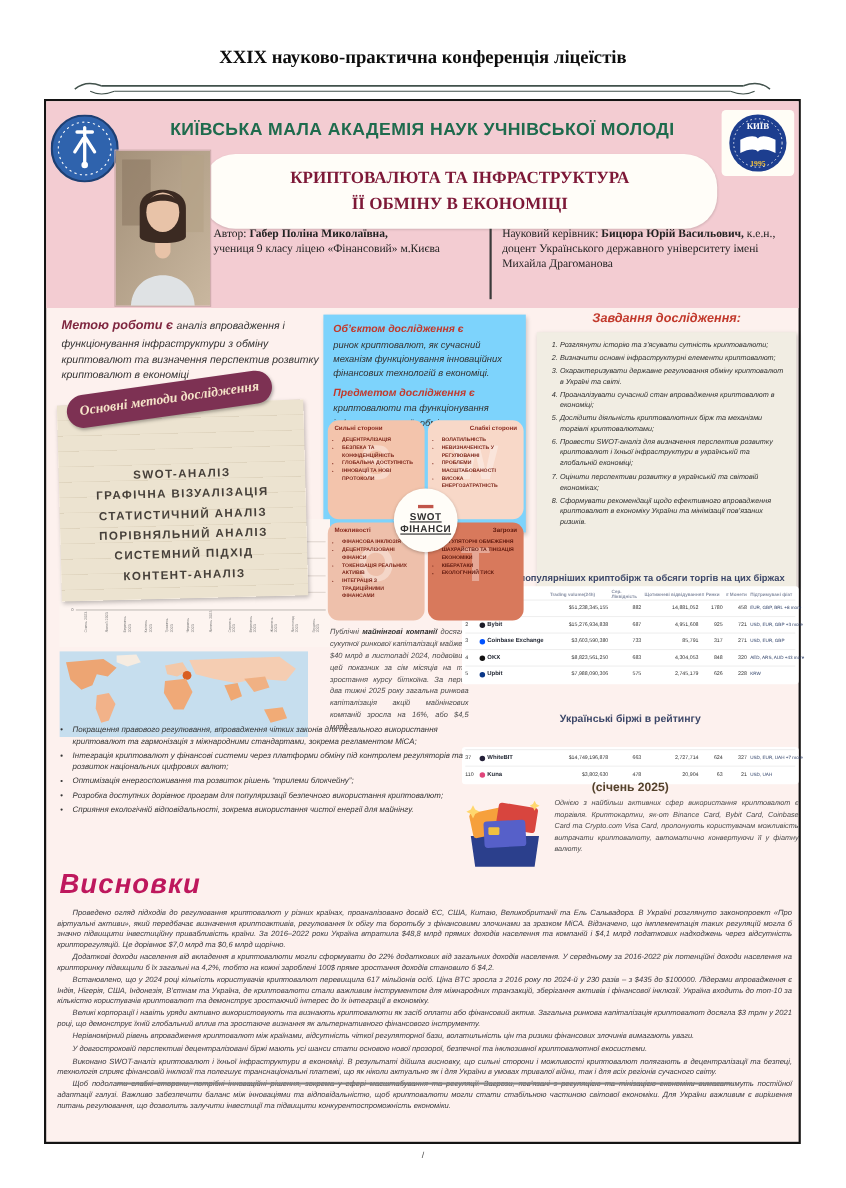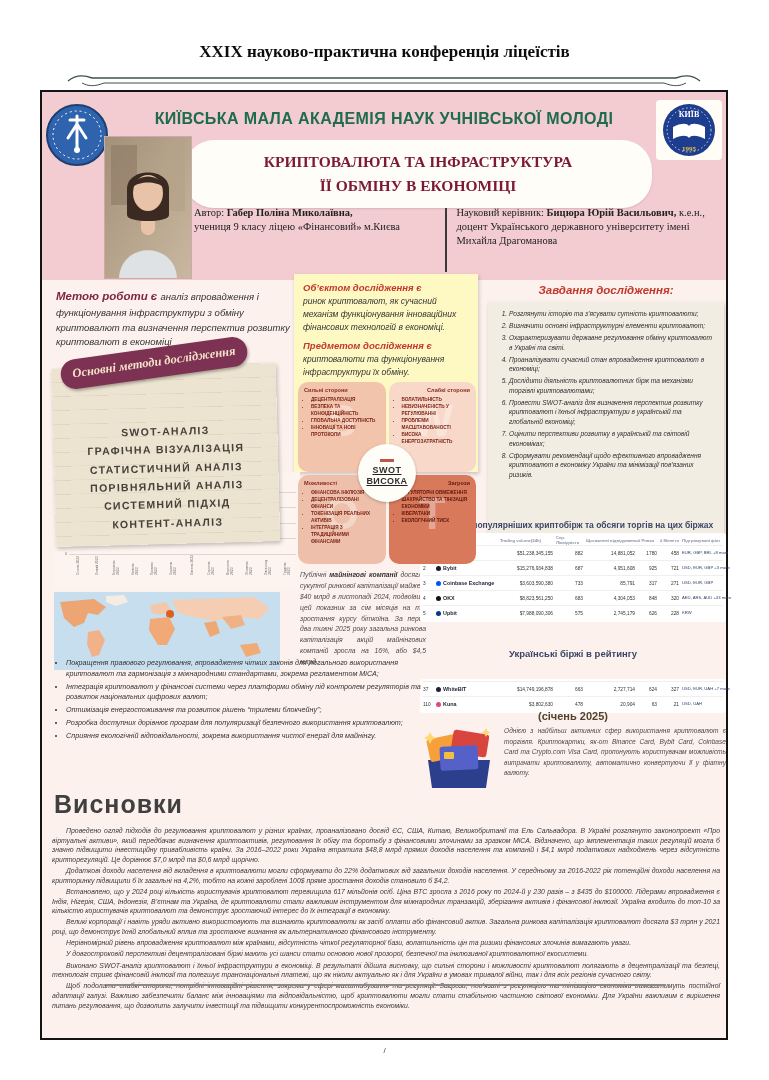--- a/index.html
+++ b/index.html
@@ -34,21 +34,21 @@
   .badge{position:absolute;top:256px;left:18px;width:168px;padding:7px 10px;background:#7d3153;
         border-radius:26px;transform:rotate(-8deg);text-align:center;z-index:3;
         font-family:"Liberation Serif",serif;font-style:italic;font-weight:bold;font-size:12.5px;color:#f5e3c8;line-height:1.25;
         box-shadow:1px 2px 3px rgba(0,0,0,.3);}
   .methods-paper{position:absolute;top:274px;left:12px;width:224px;height:178px;z-index:2;
         background:repeating-linear-gradient(#ece3d0,#ece3d0 13px,#ddd2bc 14px);
         transform:rotate(-1.5deg);box-shadow:1px 2px 4px rgba(0,0,0,.25);
         display:flex;flex-direction:column;justify-content:flex-end;padding:6px 6px 12px 6px;box-sizing:border-box;}
   .methods-paper div{font-size:10.5px;letter-spacing:1.3px;color:#46403a;font-weight:600;
         text-align:center;line-height:1.75;}
-  .object-paper{position:absolute;top:182px;left:252px;width:184px;height:198px;background:#fef9c3;
+  .object-paper{position:absolute;top:194px;left:252px;width:184px;height:198px;background:#7dd3fc;
         box-shadow:1px 2px 4px rgba(0,0,0,.2);padding:8px 9px;box-sizing:border-box;}
   .sec-lead{font-weight:bold;font-size:9.5px;color:#c2392c;margin-bottom:2px;font-style:italic;}
   .sec-text{font-style:italic;font-size:8.5px;color:#333;line-height:1.5;margin-bottom:7px;}
   .tasks-title{position:absolute;top:192px;left:446px;width:236px;text-align:center;
         font-weight:bold;font-style:italic;font-size:11.5px;color:#c2392c;}
   .tasks-paper{position:absolute;top:210px;left:446px;width:236px;height:232px;background:#f1ede3;
         box-shadow:1px 2px 4px rgba(0,0,0,.2);padding:7px 9px;box-sizing:border-box;}
   .tasks-paper ol{margin:0;padding-left:12px;}
   .tasks-paper li{font-style:italic;font-size:6.6px;line-height:1.45;color:#2e2e2e;margin-bottom:2.5px;}
   
@@ -104,22 +104,22 @@
   .fiat{font-size:4.2px;color:#2c3e66;text-align:left;line-height:1.3;}
   .jan{position:absolute;top:618px;left:378px;width:306px;}
   .jan-title{text-align:center;font-weight:bold;font-size:11px;color:#53422c;margin-bottom:4px;}
   .jan-body{display:flex;gap:6px;}
   .jan-text{flex:1;font-style:italic;font-size:6.6px;color:#4a4a4a;line-height:1.6;text-align:justify;}
   
   .proposals{position:absolute;top:566px;left:12px;width:368px;}
   .prop-title{font-weight:bold;font-style:italic;font-size:13px;color:#bf3a2e;line-height:1.3;width:260px;margin-bottom:5px;}
   .proposals ul{margin:0;padding-left:12px;}
   .proposals li{font-style:italic;font-size:7.2px;color:#333;line-height:1.5;margin-bottom:2px;}
-  .concl-title{position:absolute;top:698px;left:12px;font-weight:bold;
-        font-size:25px;color:#404040;letter-spacing:1px;}
+  .concl-title{position:absolute;top:698px;left:12px;font-weight:bold;font-style:italic;
+        font-size:25px;color:#be185d;letter-spacing:1px;}
   .concl{position:absolute;top:734px;left:10px;width:668px;}
   .concl p{margin:0 0 1.5px 0;font-style:italic;font-size:6.9px;color:#38383d;line-height:1.4;
         text-align:justify;text-indent:14px;}
   .endline{position:absolute;top:892px;left:64px;width:560px;height:1.5px;background:#8b8b8b;}
   .footer-mark{position:absolute;top:1046px;left:0;width:100%;text-align:center;font-size:8px;color:#444;}
 </style>
 </head>
 <body>
 
 <div class="page">
@@ -252,21 +252,21 @@
         <ul>
           <li>РЕГУЛЯТОРНІ ОБМЕЖЕННЯ</li>
           <li>ШАХРАЙСТВО ТА ТІНІЗАЦІЯ ЕКОНОМІКИ</li>
           <li>КІБЕРАТАКИ</li>
           <li>ЕКОЛОГІЧНИЙ ТИСК</li>
         </ul>
       </div>
       <div class="swot-center">
         <div class="dash"></div>
         <div class="t">SWOT</div>
-        <div class="t">ВИСОКА</div>
+        <div class="t">ФІНАНСИ</div>
       </div>
     </div>
 
     <div class="chart">
       <div class="chart-title">Споживання електроенергії майнерами</div>
       <div class="chart-sub">Кількість спожитої енергії, МВт/год</div>
       <div class="chart-body">
         <div class="yaxis" id="chart-yaxis">
             <span style="bottom: 0%;">0</span>
             <span style="bottom: 25%;">500</span>

